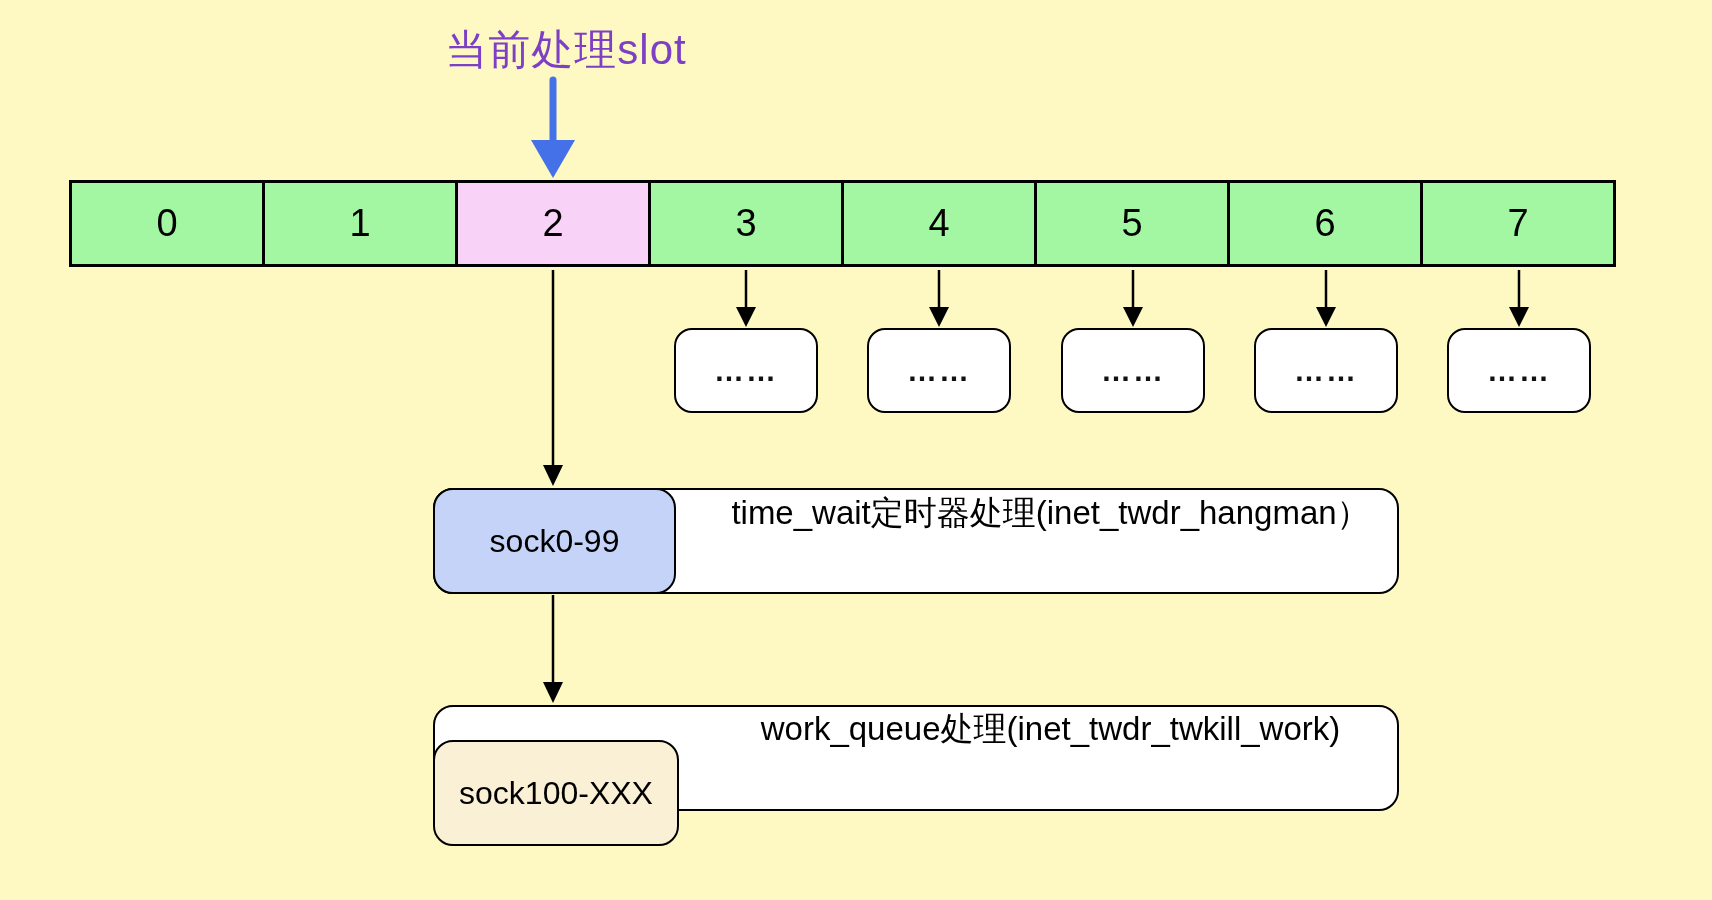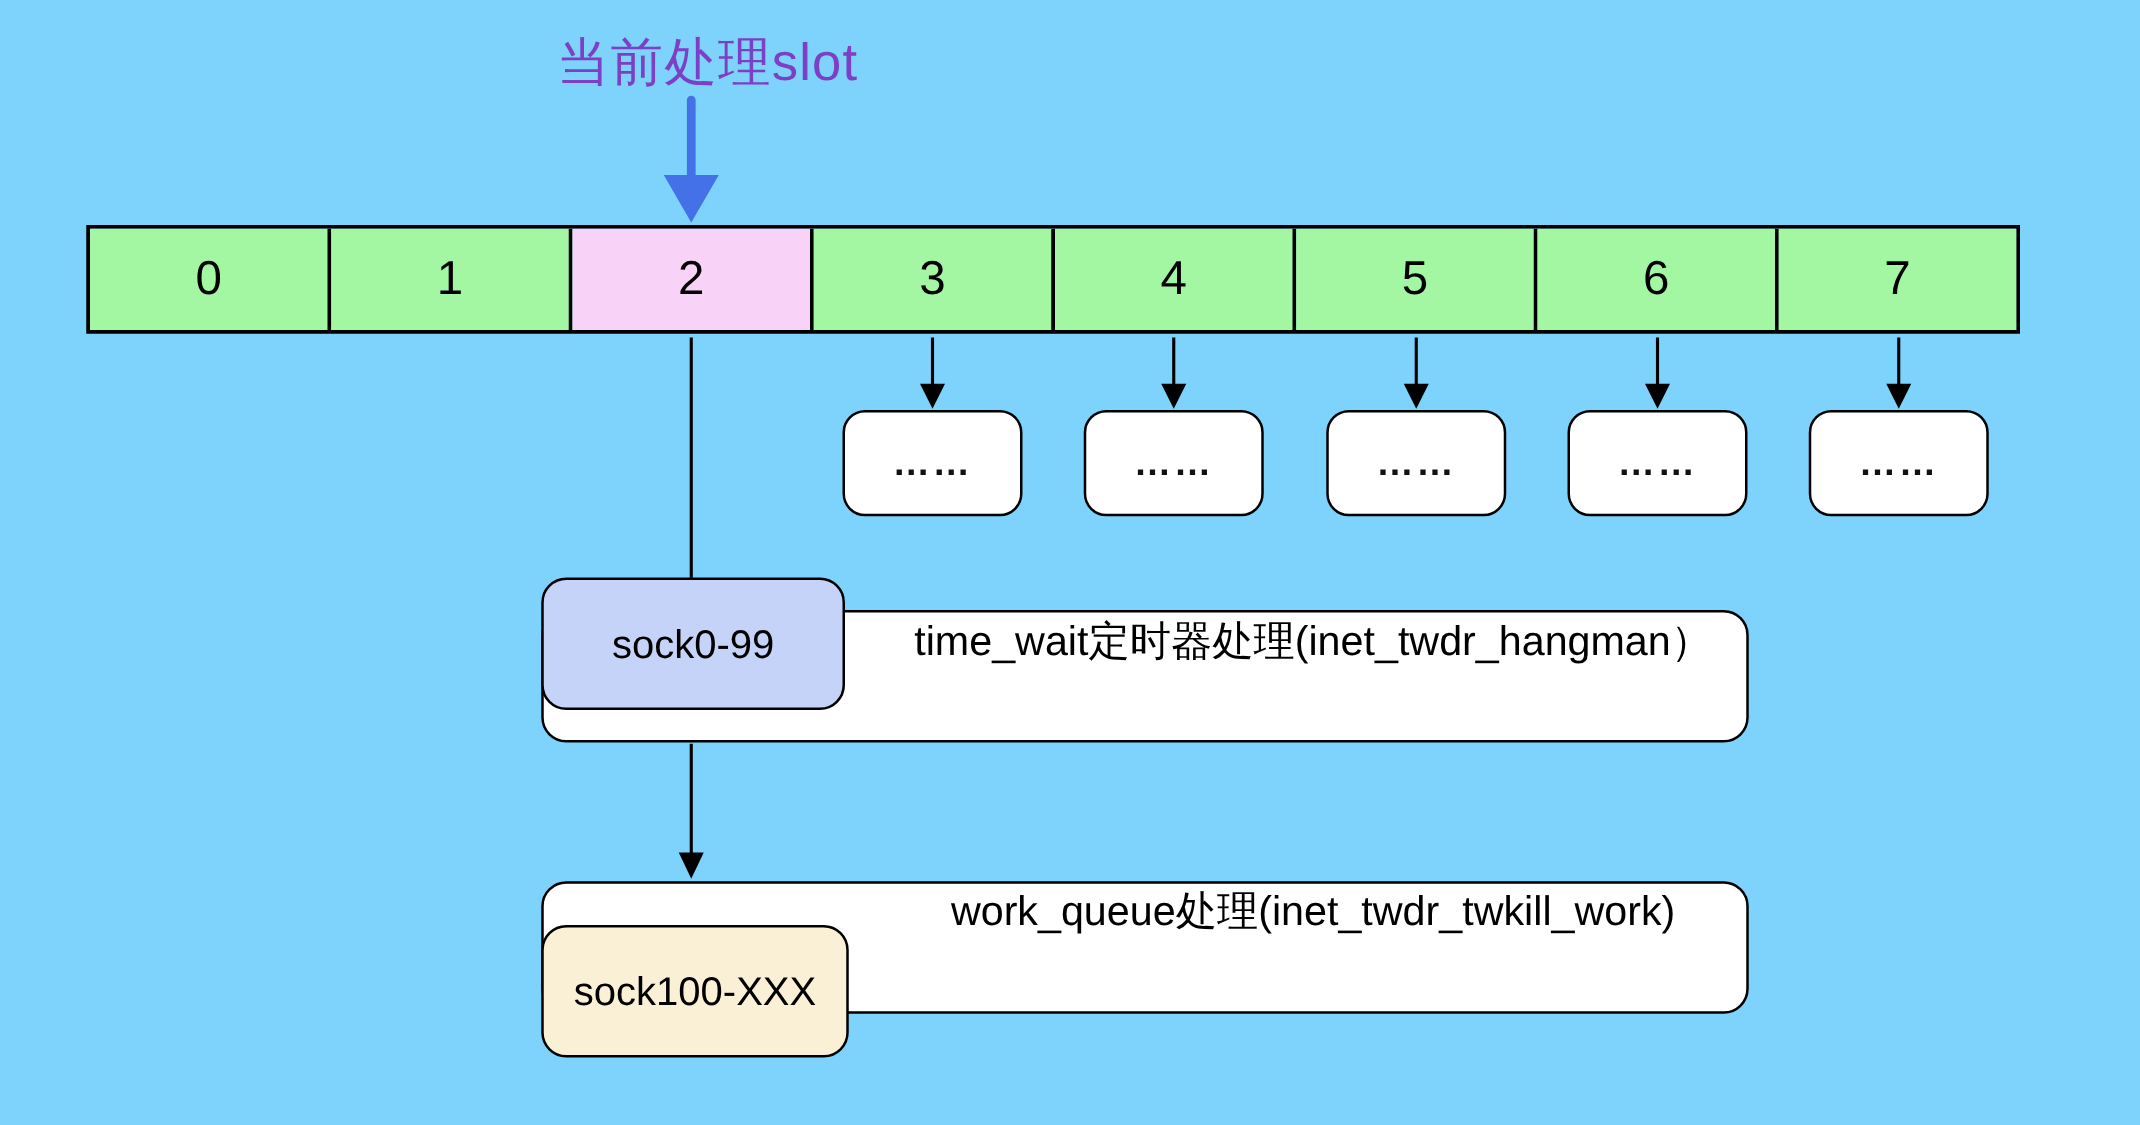--- a/index.html
+++ b/index.html
@@ -1,19 +1,19 @@
 <!DOCTYPE html>
 <html><head>
 <meta charset="utf-8">
 <style>
   html,body{margin:0;padding:0;background:#ffffff;}
   .diagram{
     position:relative;
     width:1712px;height:900px;
-    background:#7dd3fc;
+    background:#fef9c3;
     font-family:"Liberation Sans", sans-serif;
     overflow:hidden;
   }
   .title{
     position:absolute;
     left:396px;top:22px;width:340px;
     text-align:center;
     font-size:42px;font-weight:500;
     color:#7C3FC5;
     letter-spacing:1px;
@@ -66,21 +66,21 @@
   .tag-blue{background:#C6D3F8;width:243px;}
   .tag-cream{background:#FAF0D6;width:246px;}
   .stage-desc{
     position:absolute;left:675px;width:723px;height:106px;
     display:flex;align-items:center;justify-content:center;
     padding-left:28px;box-sizing:border-box;
     font-size:33px;color:#000;
     white-space:nowrap;
   }
   .stage1-outer{top:488px;}
-  .stage1-tag{top:462px;}
+  .stage1-tag{top:488px;}
   .stage1-desc{top:460px;}
   .stage2-outer{top:705px;}
   .stage2-tag{top:705px;margin-top:35px;}
   .stage2-desc{top:676px;}
 </style>
 </head>
 <body>
 
 <div class="diagram">
 

